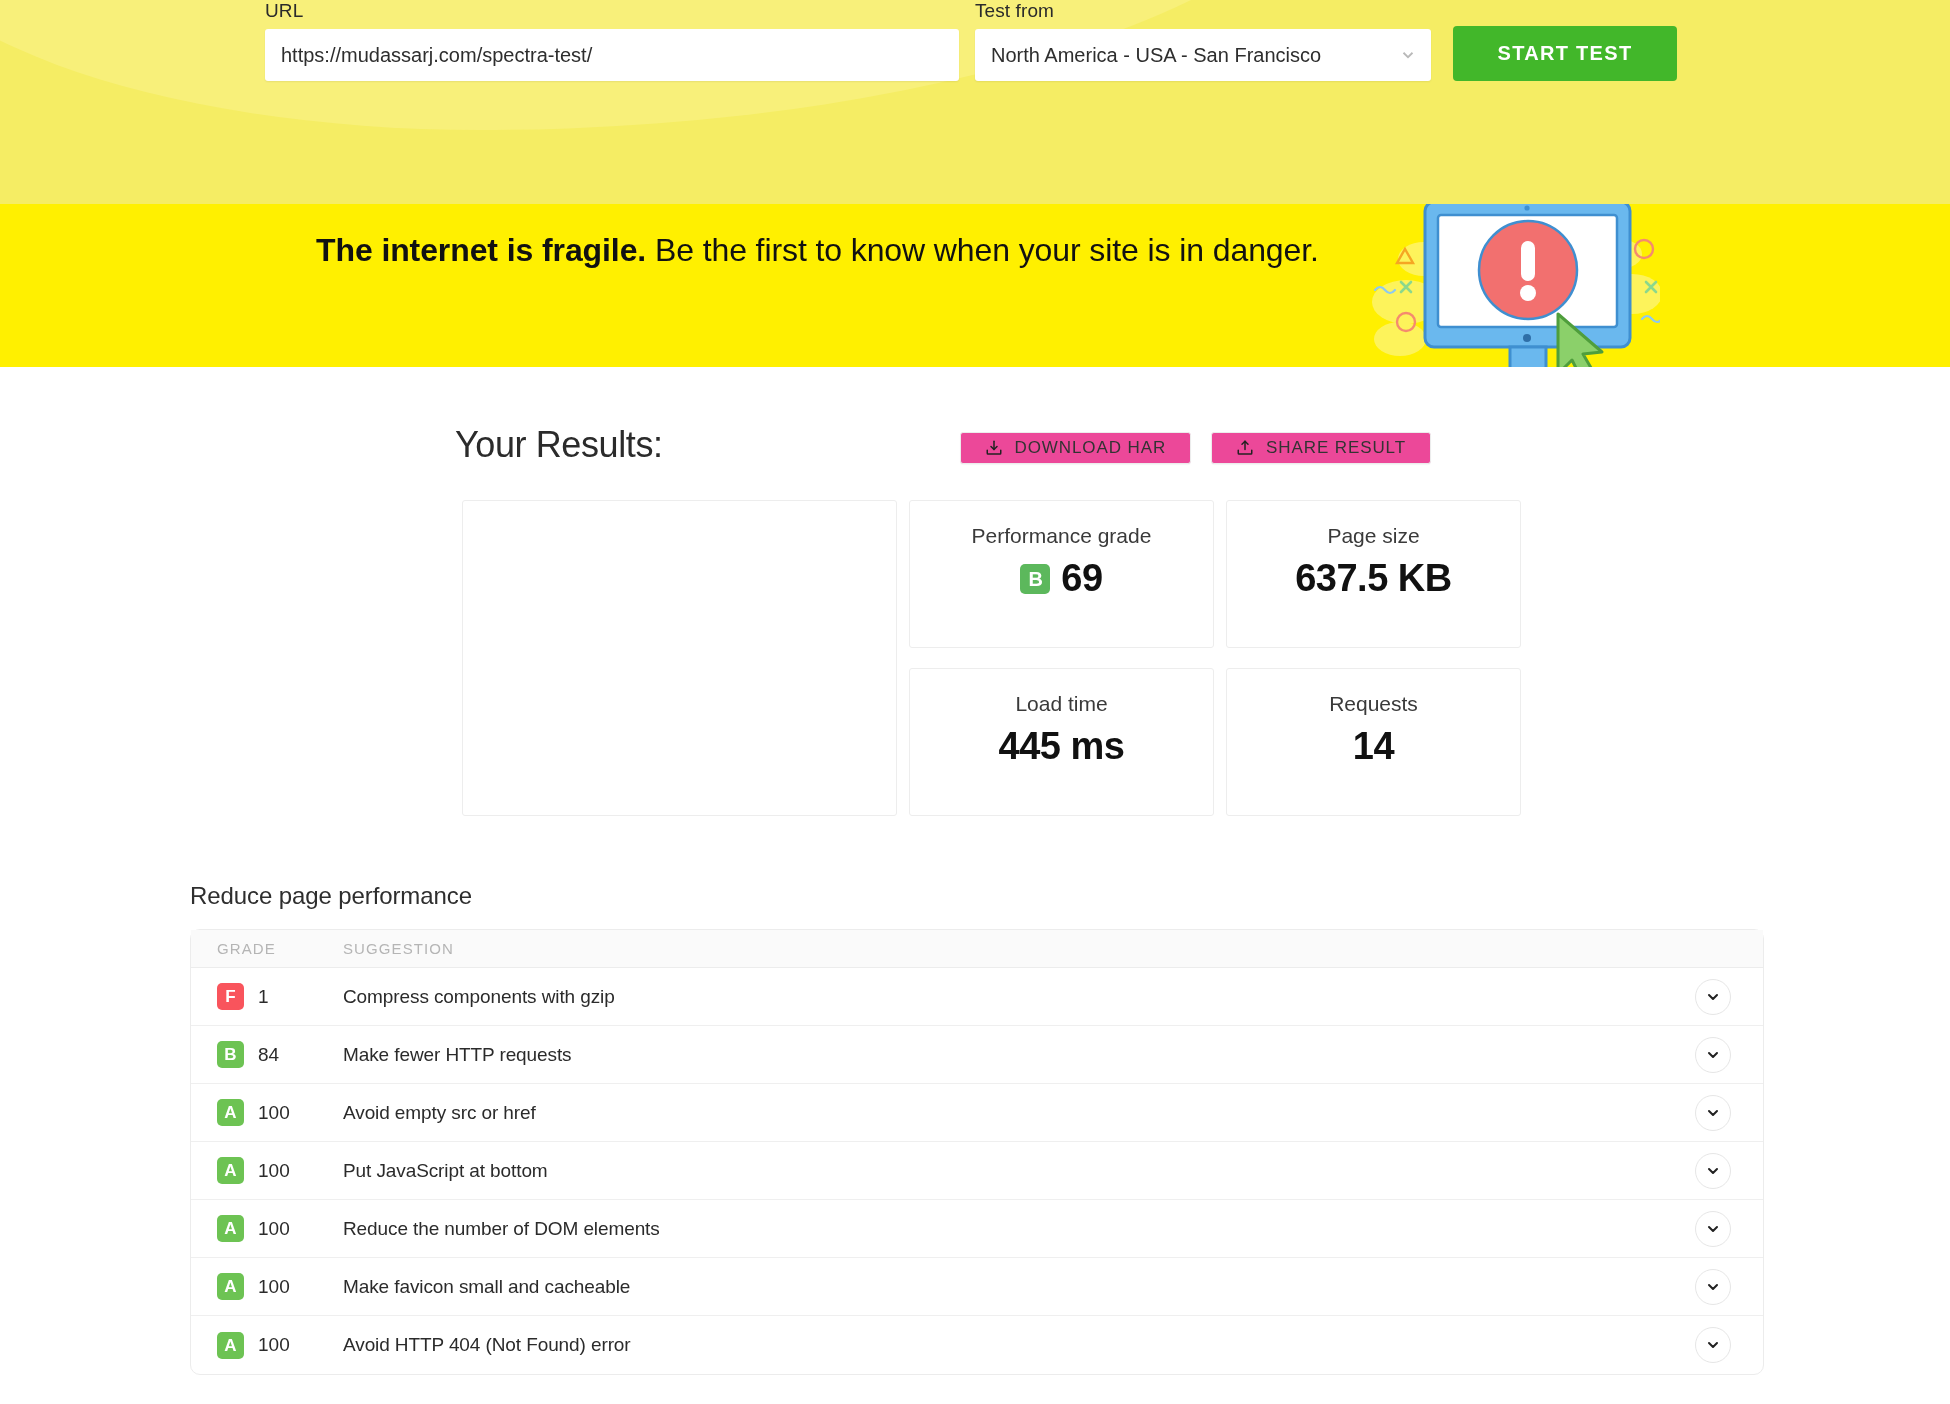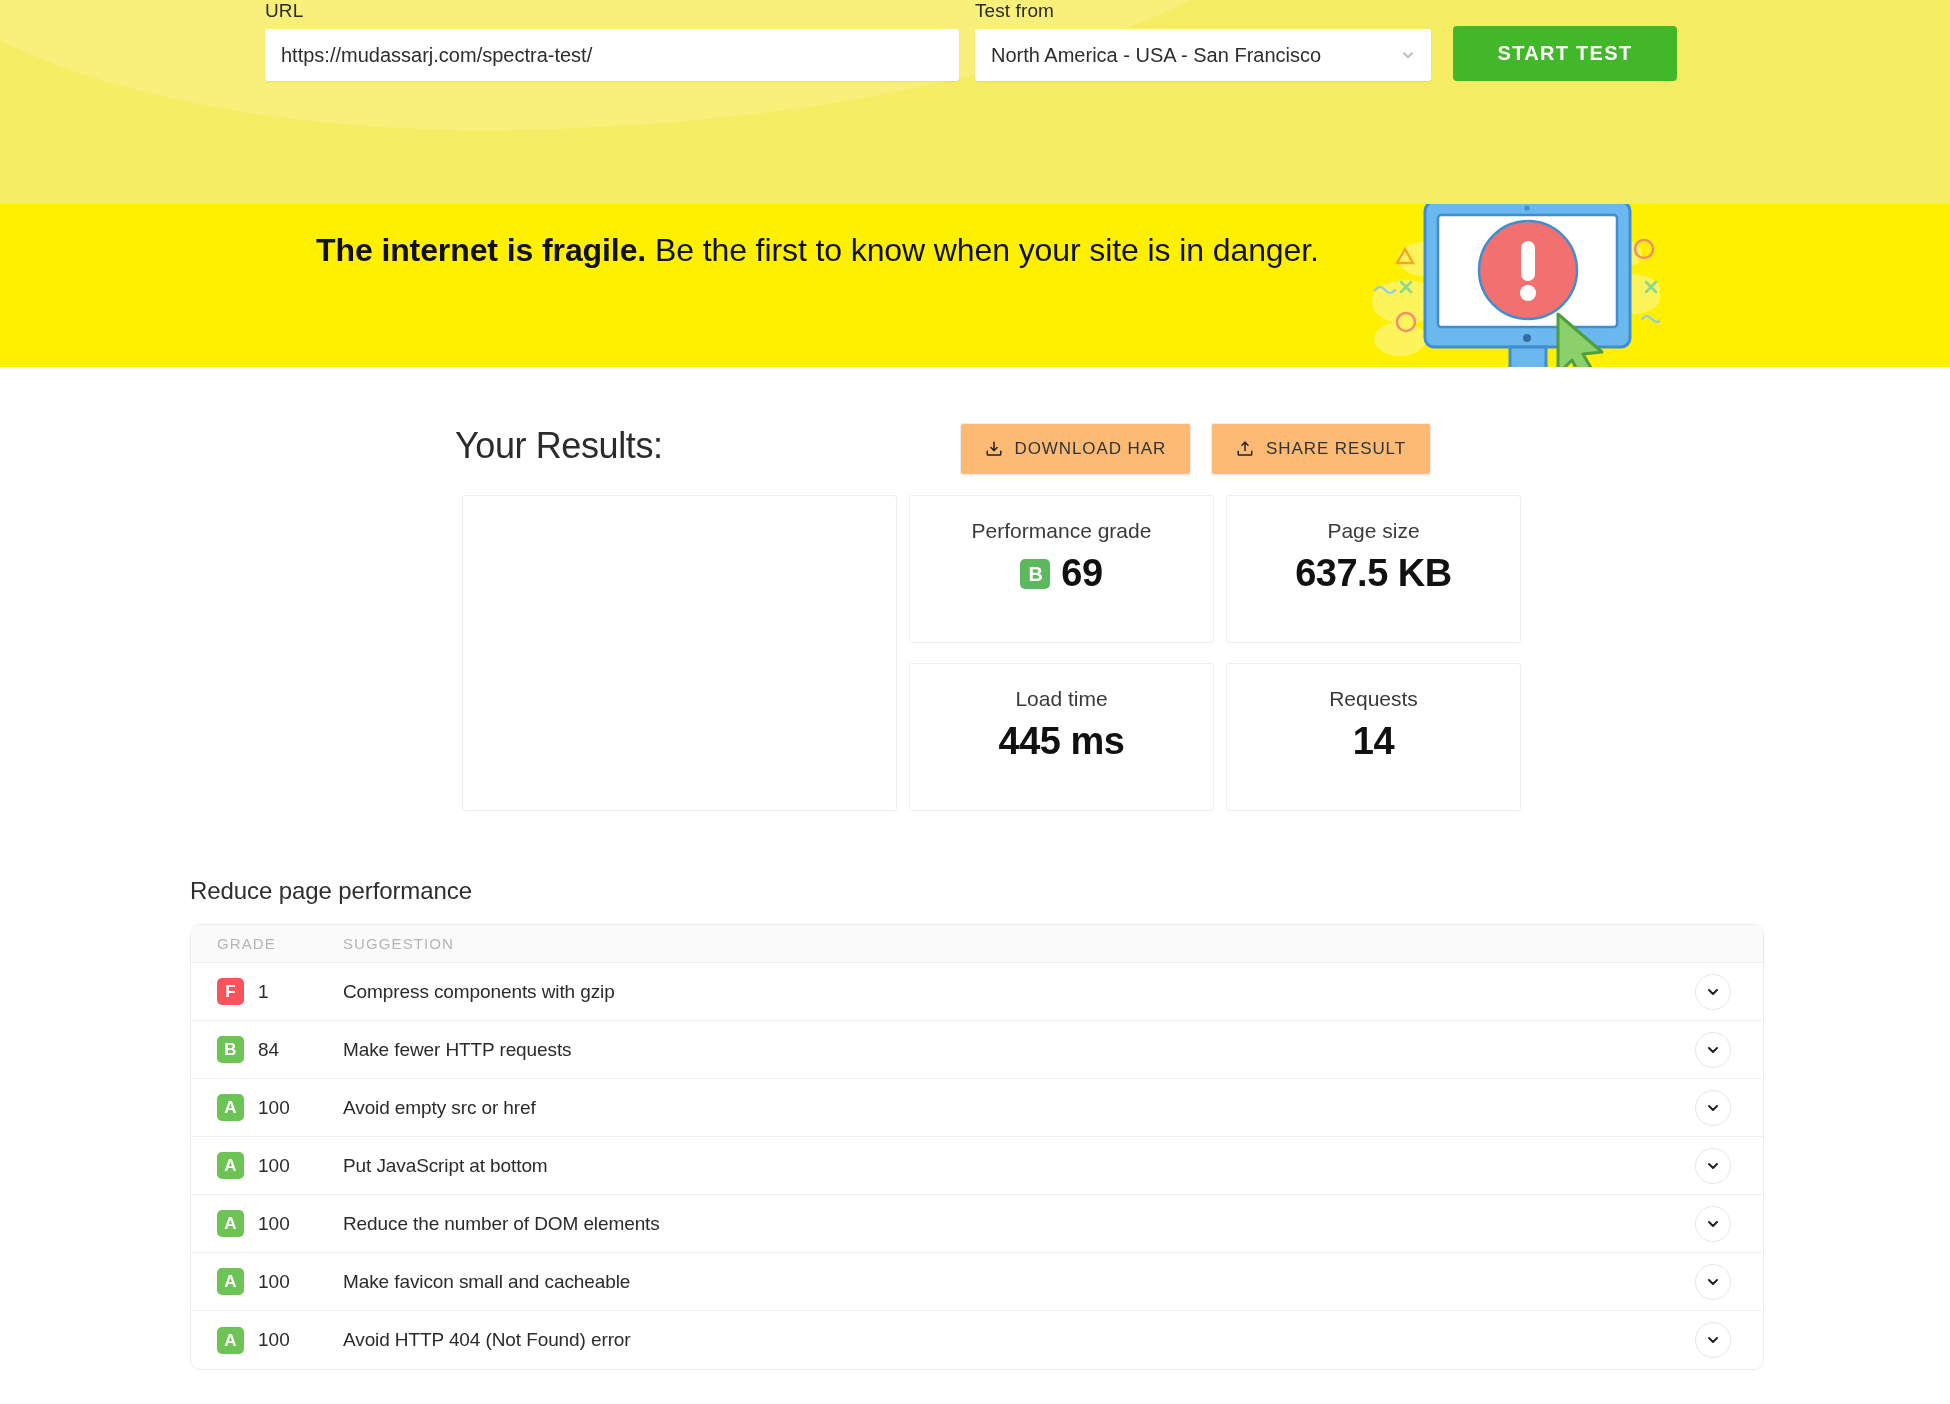--- a/index.html
+++ b/index.html
@@ -165,41 +165,41 @@
     line-height: 50px;
   }
   .head-actions {
     display: flex;
     gap: 20px;
     margin-left: auto;
     margin-right: 84px;
     transform: translateY(3px);
   }
   .btn-ghost {
-    height: 52px;
-    background: #fdba74;
+    height: 32px;
+    background: #ec4899;
     border: 1px solid #ececec;
     border-radius: 3px;
     display: flex;
     align-items: center;
     gap: 12px;
     padding: 0 24px;
     font-size: 17px;
     letter-spacing: 0.9px;
     color: #333333;
     font-family: "Liberation Sans", sans-serif;
     cursor: pointer;
     box-shadow: 0 1px 1px rgba(0,0,0,0.04);
   }
   .btn-ghost svg { flex: none; }
 
   .cards {
     width: 1040px;
     margin-left: 462px;
-    margin-top: 23px;
+    margin-top: 30px;
     display: grid;
     grid-template-columns: 435px 305px 295px;
     grid-template-rows: 1fr 1fr;
     gap: 20px 12px;
   }
   .card {
     background: #ffffff;
     border: 1px solid #ededed;
     border-radius: 3px;
     display: flex;

